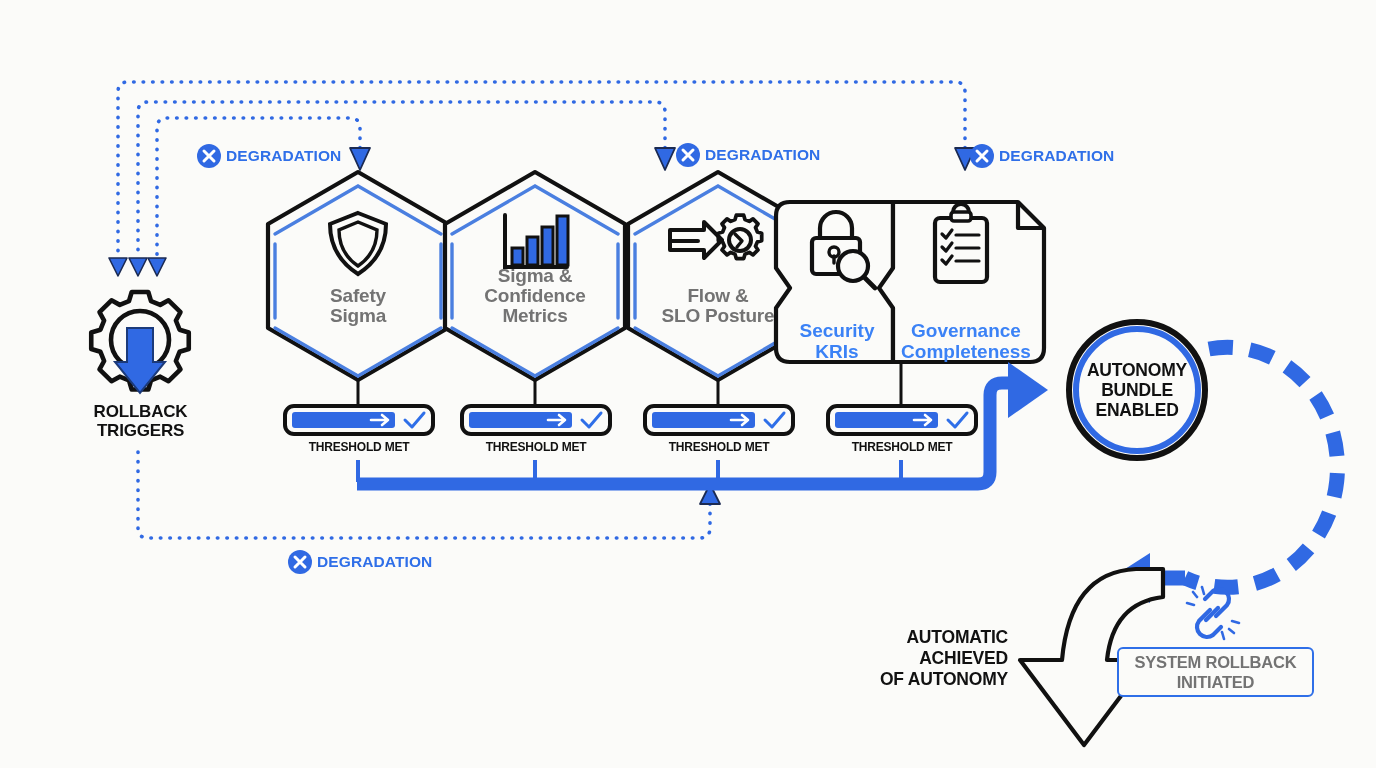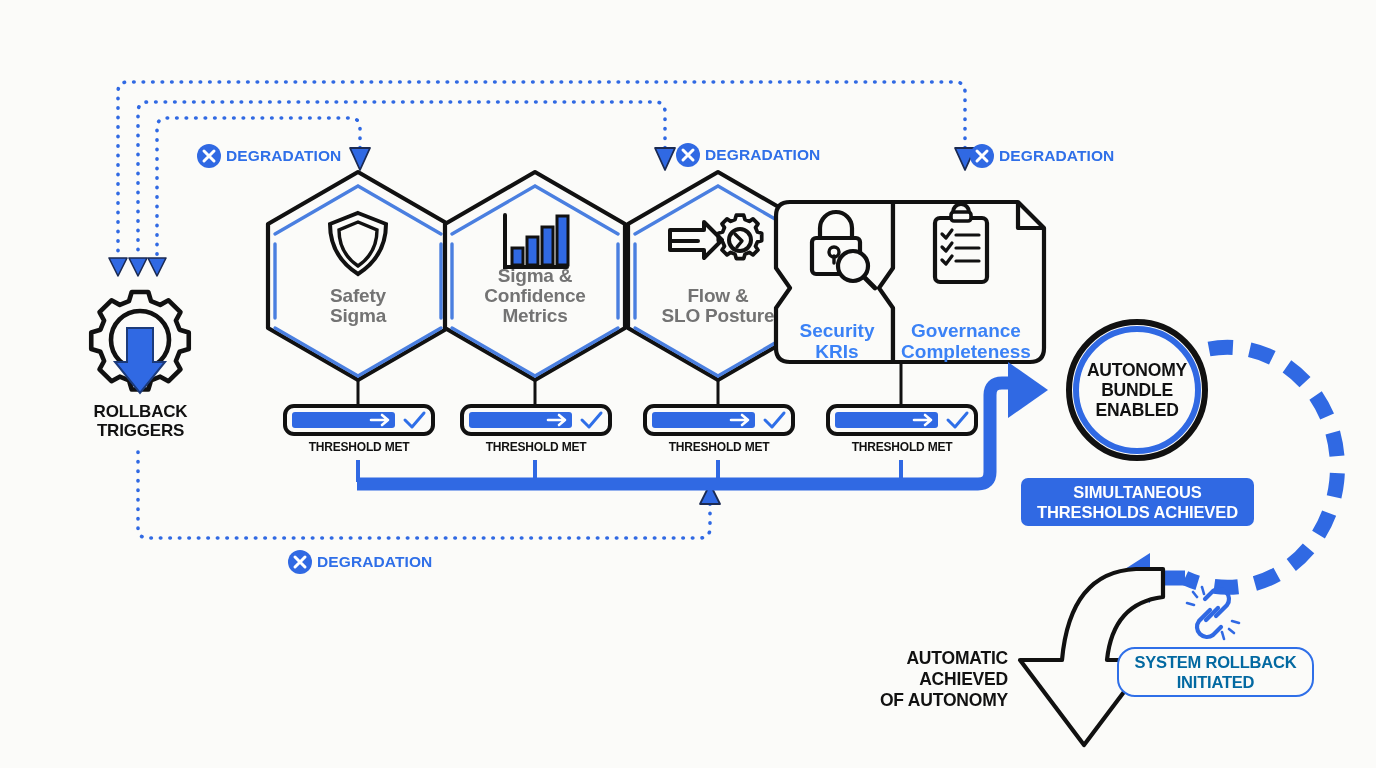--- a/index.html
+++ b/index.html
@@ -51,23 +51,23 @@
     border-radius:7px;
     color:#fff;font-weight:700;
     font-size:16.5px;line-height:20px;
     text-align:center;
     display:flex;align-items:center;justify-content:center;
     letter-spacing:-0.1px;
   }
   .rb-box{
     position:absolute;
     border:2.5px solid #2f6fe8;
-    border-radius:18px;
+    border-radius:6px;
     background:#fbfbf9;
-    color:#0369a1;font-weight:700;
+    color:#737373;font-weight:700;
     font-size:16.5px;line-height:20px;
     text-align:center;
     display:flex;align-items:center;justify-content:center;
     letter-spacing:-0.2px;
   }
   .ardc-label{
     position:absolute;text-align:right;
     font-weight:700;color:#111;
     font-size:17.5px;line-height:21px;letter-spacing:-0.2px;
   }
@@ -351,33 +351,27 @@
   <div class="deg-label" style="left:705px;top:146px;">DEGRADATION</div>
   <div class="deg-label" style="left:999px;top:147px;">DEGRADATION</div>
   <div class="deg-label" style="left:317px;top:553px;">DEGRADATION</div>
 
   <div class="auto-label" style="left:1072px;top:360px;width:130px;">
     <div>AUTONOMY</div>
     <div>BUNDLE</div>
     <div>ENABLED</div>
   </div>
 
-  <div class="sim-pill" style="left:1021px;top:478px;width:233px;height:48px;">
-    <div>
-      <div>SIMULTANEOUS</div>
-      <div>THRESHOLDS ACHIEVED</div>
-    </div>
-  </div>
 
   <div class="rb-box" style="left:1117px;top:647px;width:193px;height:46px;">
     <div>
       <div>SYSTEM ROLLBACK</div>
       <div>INITIATED</div>
     </div>
   </div>
 
-  <div class="ardc-label" style="left:838px;top:648px;width:170px;">
+  <div class="ardc-label" style="left:838px;top:627px;width:170px;">
     <div>AUTOMATIC</div>
     <div>ACHIEVED</div>
     <div>OF AUTONOMY</div>
   </div>
 
 </div>
 
 </body></html>

